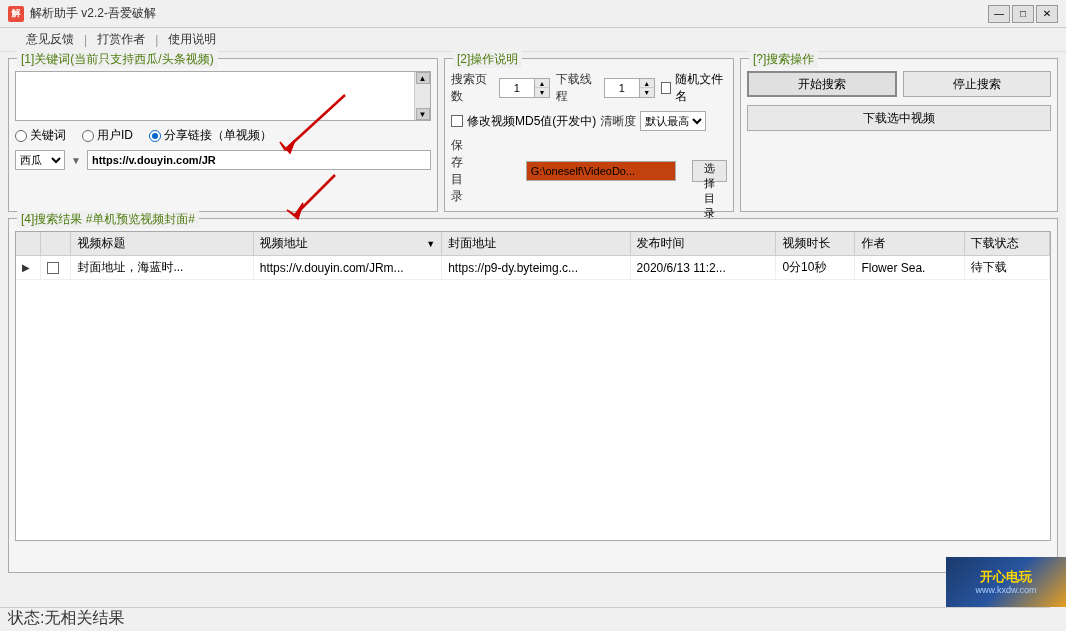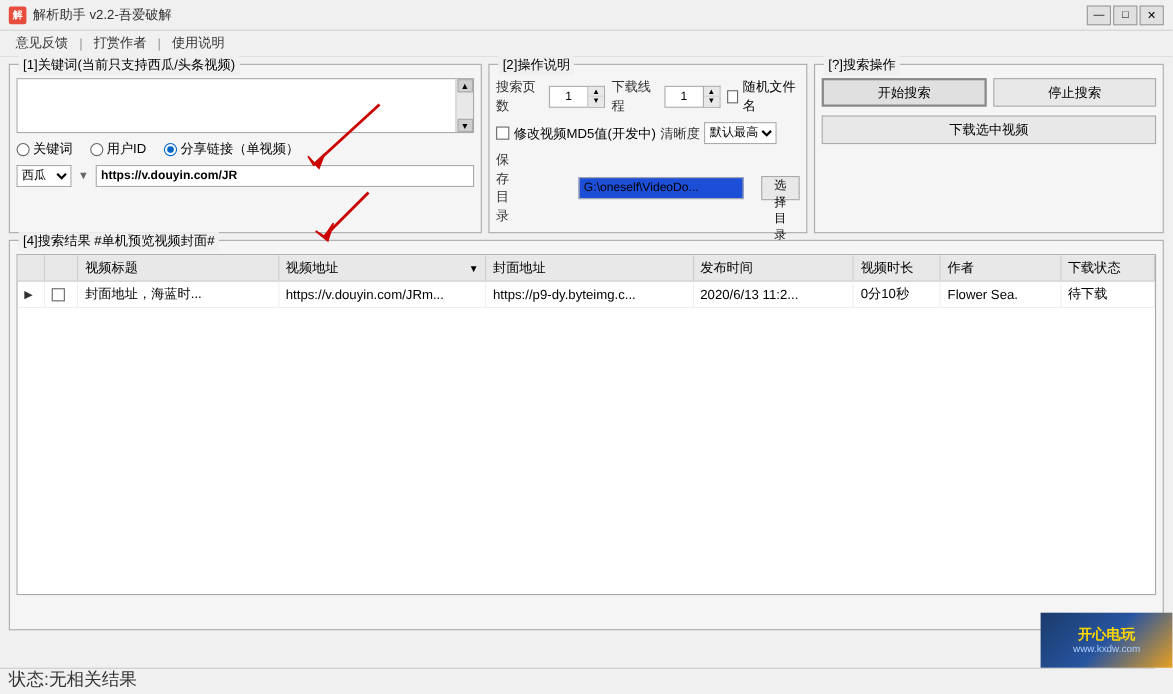--- a/index.html
+++ b/index.html
@@ -58,21 +58,21 @@
       align-items: center;
       justify-content: center;
       font-size: 10px;
     }
 
     
     .menu-bar {
       background: #f0f0f0;
       display: flex;
       align-items: center;
-      padding: 2px 8px;
+      padding: 2px 20px;
       gap: 4px;
       border-bottom: 1px solid #ddd;
       height: 24px;
     }
     .menu-item {
       padding: 2px 6px;
       cursor: pointer;
       font-size: 12px;
       color: #333;
     }
@@ -93,21 +93,21 @@
       padding: 6px;
       position: relative;
     }
     .panel-title {
       position: absolute;
       top: -8px;
       left: 8px;
       background: #f0f0f0;
       padding: 0 4px;
       font-size: 12px;
-      color: #000000;
+      color: #4d7c0f;
     }
 
     
     .panel-keywords {
       width: 430px;
       padding-top: 12px;
     }
 
     .keyword-input-area {
       width: 100%;
@@ -272,21 +272,21 @@
     .dir-row {
       display: flex;
       align-items: center;
       gap: 16px;
       justify-content: flex-end;
     }
     .dir-input {
       width: 150px;
       height: 20px;
       border: 1px solid #aaa;
-      background: #1d4ed8;
+      background: #c2410c;
       font-size: 11px;
       padding: 0 4px;
       margin-left: 40px;
     }
     .dir-btn {
       height: 22px;
       padding: 0 8px;
       border: 1px solid #aaa;
       background: #e8e8e8;
       cursor: pointer;

